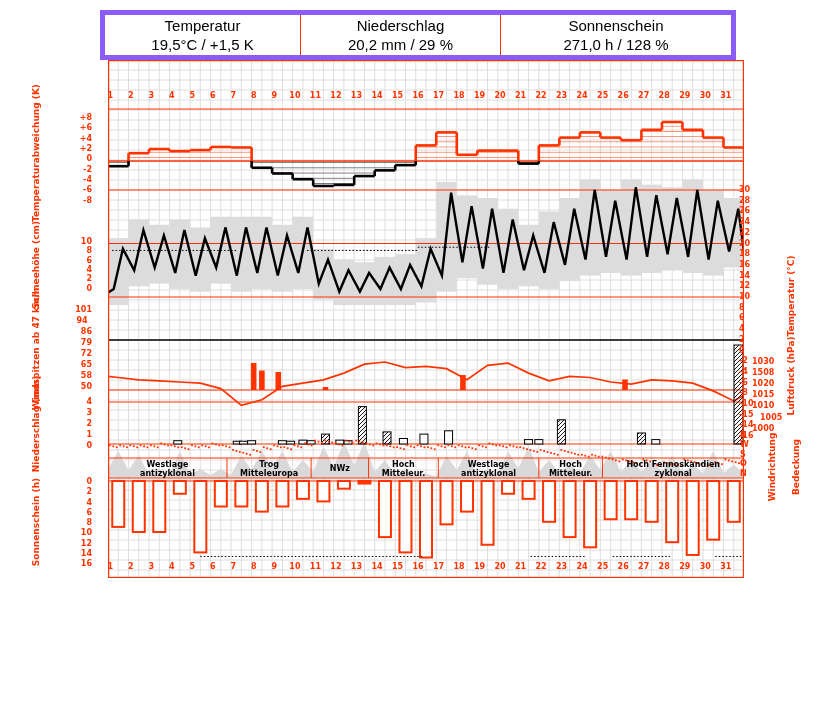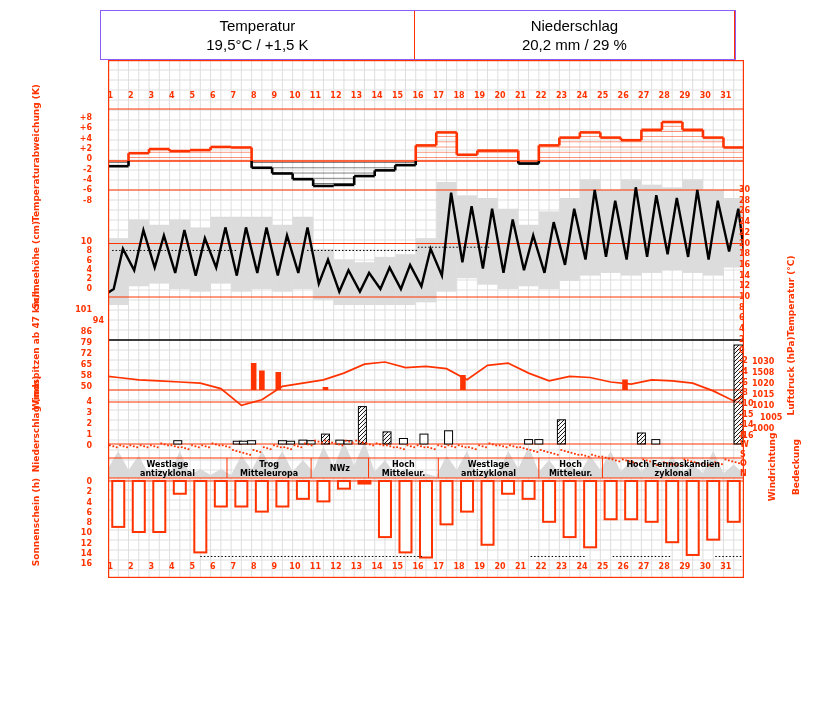--- a/index.html
+++ b/index.html
@@ -1,19 +1,19 @@
 <!DOCTYPE html>
 <html><head>
 <meta charset="utf-8">
 <style>
   html,body{margin:0;padding:0;background:#ffffff;}
   .stage{position:relative;width:827px;height:702px;background:#fff;overflow:hidden;
          font-family:"DejaVu Sans",sans-serif;}
   .hdr{position:absolute;left:100px;top:10px;width:636px;height:50px;display:flex;
-       border:1px solid #8b5cf6;box-sizing:border-box;background:#fff;}
+       border:5px solid #8b5cf6;box-sizing:border-box;background:#fff;}
   .hdr-cell{flex:1;border-right:1px solid #FF3300;display:flex;flex-direction:column;
             align-items:center;justify-content:center;color:#000;
             font-family:"Liberation Sans",sans-serif;font-size:15px;line-height:19px;}
   .hdr-cell:nth-child(2){flex:1.02;}
   .hdr-cell:nth-child(3){flex:1.18;border-right:none;}
   .chart-title{position:absolute;left:100px;top:64px;width:636px;text-align:center;
                color:#FF3300;font-size:12px;font-weight:bold;letter-spacing:7px;}
   .chartbox{position:absolute;left:100px;top:60px;padding-left:8px;}
   .tick{position:absolute;font-size:8px;font-weight:bold;color:#FF3300;line-height:8px;
         white-space:nowrap;}
@@ -28,20 +28,24 @@
 <div class="stage">
 
   <div class="hdr">
     <div class="hdr-cell">
       <span>Temperatur</span>
       <span>19,5°C / +1,5 K</span>
     </div>
     <div class="hdr-cell">
       <span>Niederschlag</span>
       <span>20,2 mm / 29 %</span>
+    </div>
+    <div class="hdr-cell">
+      <span>Sonnenschein</span>
+      <span>271,0 h / 128 %</span>
     </div>
   </div>
 
 
   <div class="chartbox">
     <svg id="chart" width="636" height="518" viewBox="0 0 636 518">
         <defs>
           <pattern id="hatch" width="4" height="4" patternUnits="userSpaceOnUse">
             <path d="M0,4 L4,0 M-1,1 L1,-1 M3,5 L5,3" stroke="#000" stroke-width="0.9"></path>
           </pattern>
@@ -659,21 +663,21 @@
       <span class="tick" style="left:60px;width:32px;top:176.1px;text-align:right;">-4</span>
       <span class="tick" style="left:60px;width:32px;top:186.45px;text-align:right;">-6</span>
       <span class="tick" style="left:60px;width:32px;top:196.8px;text-align:right;">-8</span>
       <span class="tick" style="left:60px;width:32px;top:238px;text-align:right;">10</span>
       <span class="tick" style="left:60px;width:32px;top:247.3px;text-align:right;">8</span>
       <span class="tick" style="left:60px;width:32px;top:256.6px;text-align:right;">6</span>
       <span class="tick" style="left:60px;width:32px;top:265.9px;text-align:right;">4</span>
       <span class="tick" style="left:60px;width:32px;top:275.2px;text-align:right;">2</span>
       <span class="tick" style="left:60px;width:32px;top:284.5px;text-align:right;">0</span>
       <span class="tick" style="left:60px;width:32px;top:306px;text-align:right;">101</span>
-      <span class="tick" style="left:72px;width:32px;top:317px;text-align:right;">94</span>
+      <span class="tick" style="left:66px;width:32px;top:317px;text-align:center;">94</span>
       <span class="tick" style="left:60px;width:32px;top:328px;text-align:right;">86</span>
       <span class="tick" style="left:60px;width:32px;top:339px;text-align:right;">79</span>
       <span class="tick" style="left:60px;width:32px;top:350px;text-align:right;">72</span>
       <span class="tick" style="left:60px;width:32px;top:361px;text-align:right;">65</span>
       <span class="tick" style="left:60px;width:32px;top:372px;text-align:right;">58</span>
       <span class="tick" style="left:60px;width:32px;top:383px;text-align:right;">50</span>
       <span class="tick" style="left:60px;width:32px;top:398px;text-align:right;">4</span>
       <span class="tick" style="left:60px;width:32px;top:409px;text-align:right;">3</span>
       <span class="tick" style="left:60px;width:32px;top:420px;text-align:right;">2</span>
       <span class="tick" style="left:60px;width:32px;top:431px;text-align:right;">1</span>

